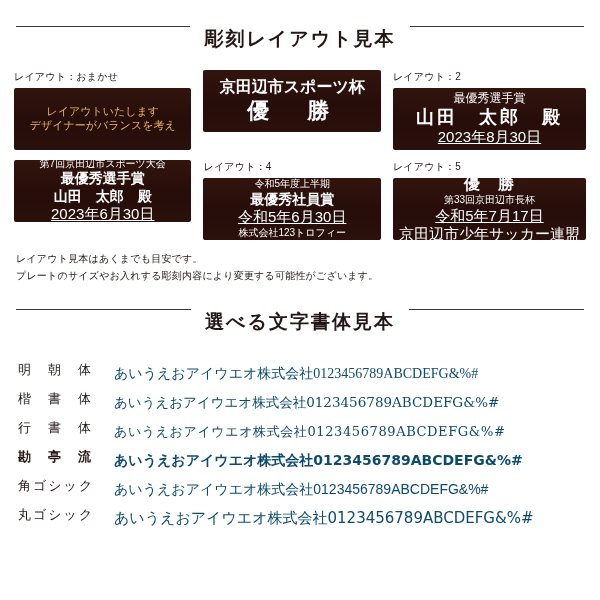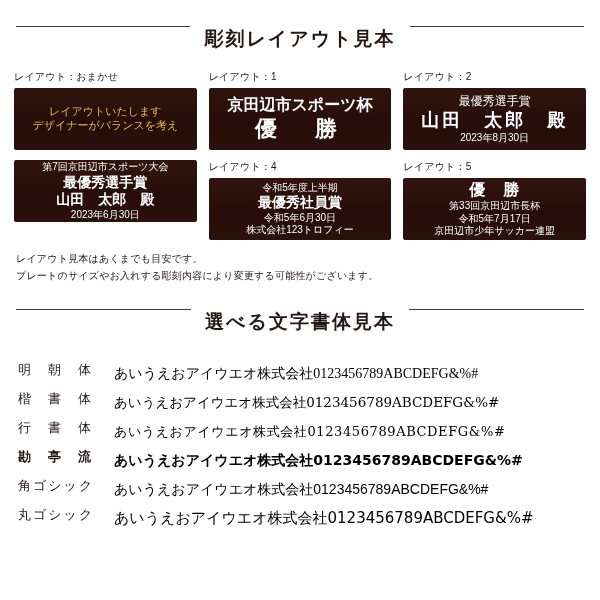--- a/index.html
+++ b/index.html
@@ -80,21 +80,21 @@
     color: #e8b75a;
   }
   .s10 { font-size: 10px; }
   .s11 { font-size: 11px; }
   .s12 { font-size: 12px; }
   .s13 { font-size: 16px; font-weight: 700; }
   .s14 { font-size: 14px; font-weight: 700; }
   .s22 { font-size: 22px; font-weight: 700; letter-spacing: 8px; }
   .s18 { font-size: 18px; font-weight: 700; letter-spacing: 3px; }
   .s16 { font-size: 16px; font-weight: 700; letter-spacing: 1px; }
-  .s9 { font-size: 10px; }
+  .s9 { font-size: 15px; text-decoration: underline; }
 
   .notes {
     padding: 0 16px;
     margin-top: 12px;
   }
   .notes p {
     margin: 0 0 3px 0;
     font-size: 10px;
     color: #231815;
     letter-spacing: 0.2px;
@@ -114,21 +114,21 @@
     flex: 0 0 96px;
     font-size: 13px;
     letter-spacing: 2px;
     color: #231815;
     white-space: nowrap;
   }
   .font-name.bold { font-weight: 700; }
   .font-sample {
     flex: 1 1 auto;
     font-size: 14px;
-    color: #000000;
+    color: #0c4a6e;
     white-space: nowrap;
     overflow: hidden;
     margin-top: 8px;
   }
   .serif { font-family: "Liberation Serif", "DejaVu Serif", serif; }
   .sans { font-family: "Liberation Sans", "DejaVu Sans", sans-serif; }
   .light-serif { font-family: "DejaVu Serif", serif; font-size: 13px; letter-spacing: 0.6px; }
   .bold-sans { font-family: "DejaVu Sans", sans-serif; font-weight: 700; }
   .round { font-family: "DejaVu Sans", sans-serif; font-size: 15px; }
   .kaisho { font-family: "DejaVu Serif", serif; font-size: 13.5px; }
@@ -148,21 +148,20 @@
 
     <div>
       <div class="cell-label">レイアウト：おまかせ</div>
       <div class="plate">
         <div class="ln gold s11">レイアウトいたします</div>
         <div class="ln gold s11">デザイナーがバランスを考え</div>
       </div>
     </div>
 
     <div>
-      <div class="cell-label">レイアウト：1</div>
       <div class="plate">
         <div class="ln s13">京田辺市スポーツ杯</div>
         <div class="ln s22">優　勝</div>
       </div>
     </div>
 
     <div>
       <div class="cell-label">レイアウト：2</div>
       <div class="plate">
         <div class="ln s12">最優秀選手賞</div>

